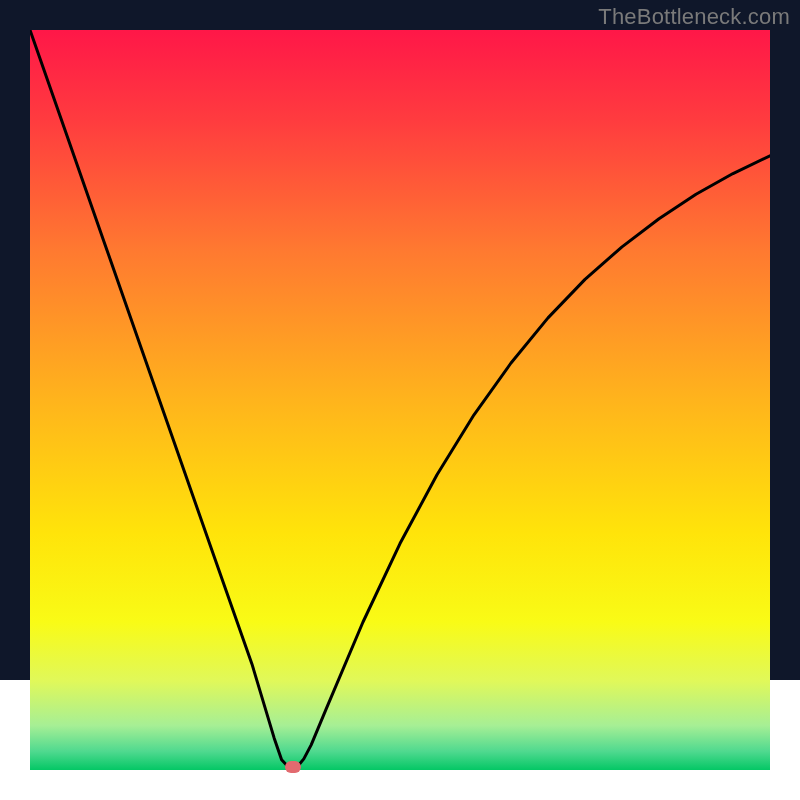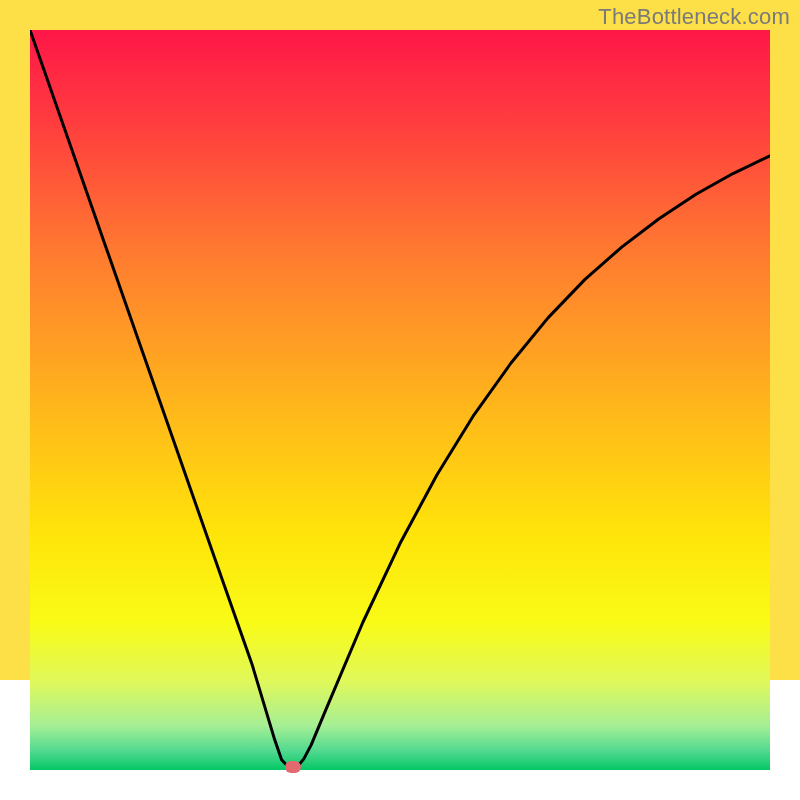--- a/index.html
+++ b/index.html
@@ -6,21 +6,21 @@
     margin: 0;
     padding: 0;
     width: 800px;
     height: 800px;
     overflow: hidden;
     font-family: Arial, Helvetica, sans-serif;
   }
   .frame {
     width: 800px;
     height: 680px;
-    background: #fde047;
+    background: #0f172a;
     position: relative;
     box-sizing: border-box;
   }
   .plot-area {
     position: absolute;
     left: 30px;
     top: 30px;
     width: 740px;
     height: 740px;
   }

